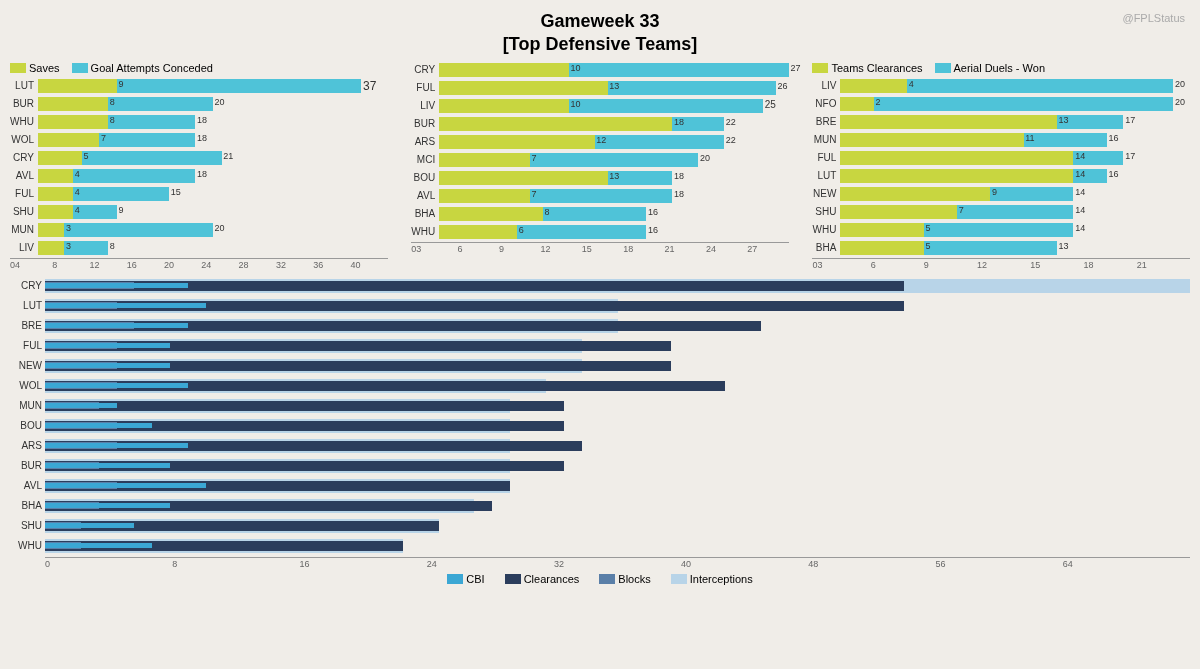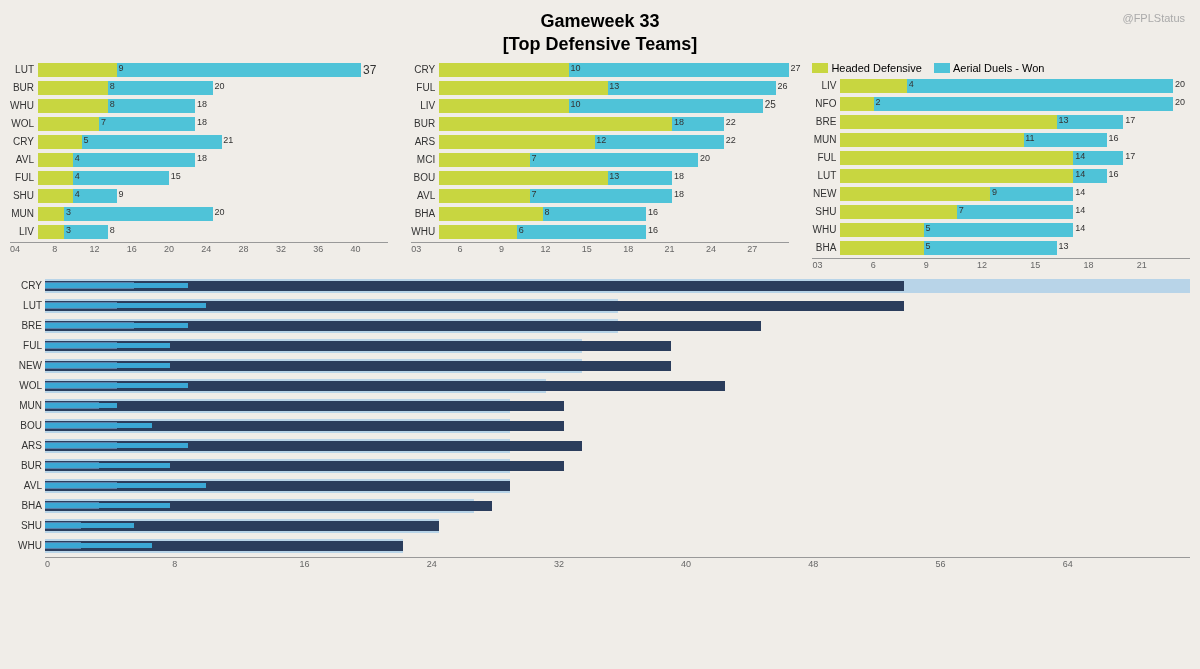--- a/index.html
+++ b/index.html
@@ -139,20 +139,30 @@
 
 <div class="main-title">
   <div style="white-space:pre-line;">Gameweek 33
 [Top Defensive Teams]</div>
 </div>
 <div class="watermark">@FPLStatus</div>
 
 <div class="top-section">
 
   <div class="chart-panel">
+    <div class="legend">
+      <div class="legend-item">
+        <span class="legend-color" style="background:#c8d640;"></span>
+        <span>Saves</span>
+      </div>
+      <div class="legend-item">
+        <span class="legend-color" style="background:#4fc3d8;"></span>
+        <span>Goal Attempts Conceded</span>
+      </div>
+    </div>
     <div class="bar-chart" id="panel1-chart">
         <div class="bar-row">
           <div class="bar-label">LUT</div>
           <div class="bar-container">
             <div class="bar-bg" style="width: 92.5%; background: rgb(79, 195, 216);"></div>
             <div class="bar-fg" style="width: 22.5%; background: rgb(200, 214, 64);"></div>
             <span class="bar-value" style="left: 23%; top: 0px; font-size: 9px;">9</span>
             <span class="bar-value" style="left: 93%; top: 0px; font-size: 12px;">37</span>
           </div>
         </div>
@@ -359,21 +369,21 @@
         <span style="flex: 1 1 0%; text-align: left; font-size: 9px;">21</span>
         <span style="flex: 1 1 0%; text-align: left; font-size: 9px;">24</span>
         <span style="flex: 1 1 0%; text-align: left; font-size: 9px;">27</span>
       </div>
   </div>
 
   <div class="chart-panel">
     <div class="legend">
       <div class="legend-item">
         <span class="legend-color" style="background:#c8d640;"></span>
-        <span>Headed Defensive</span>
+        <span>Teams Clearances</span>
       </div>
       <div class="legend-item">
         <span class="legend-color" style="background:#4fc3d8;"></span>
         <span>Aerial Duels - Won</span>
       </div>
     </div>
     <div class="bar-chart" id="panel3-chart">
         <div class="bar-row">
           <div class="bar-label">LIV</div>
           <div class="bar-container">
@@ -615,13 +625,31 @@
         <span style="flex: 1 1 0%; text-align: left; font-size: 9px;">8</span>
         <span style="flex: 1 1 0%; text-align: left; font-size: 9px;">16</span>
         <span style="flex: 1 1 0%; text-align: left; font-size: 9px;">24</span>
         <span style="flex: 1 1 0%; text-align: left; font-size: 9px;">32</span>
         <span style="flex: 1 1 0%; text-align: left; font-size: 9px;">40</span>
         <span style="flex: 1 1 0%; text-align: left; font-size: 9px;">48</span>
         <span style="flex: 1 1 0%; text-align: left; font-size: 9px;">56</span>
         <span style="flex: 1 1 0%; text-align: left; font-size: 9px;">64</span>
       </div>
   </div>
+  <div class="bottom-legend">
+    <div class="legend-item">
+      <span class="legend-color" style="background:#3ba7d4;"></span>
+      <span>CBI</span>
+    </div>
+    <div class="legend-item">
+      <span class="legend-color" style="background:#2b3d5c;"></span>
+      <span>Clearances</span>
+    </div>
+    <div class="legend-item">
+      <span class="legend-color" style="background:#5a7fa8;"></span>
+      <span>Blocks</span>
+    </div>
+    <div class="legend-item">
+      <span class="legend-color" style="background:#b8d4e8;"></span>
+      <span>Interceptions</span>
+    </div>
+  </div>
 </div>
 
 </body></html>

